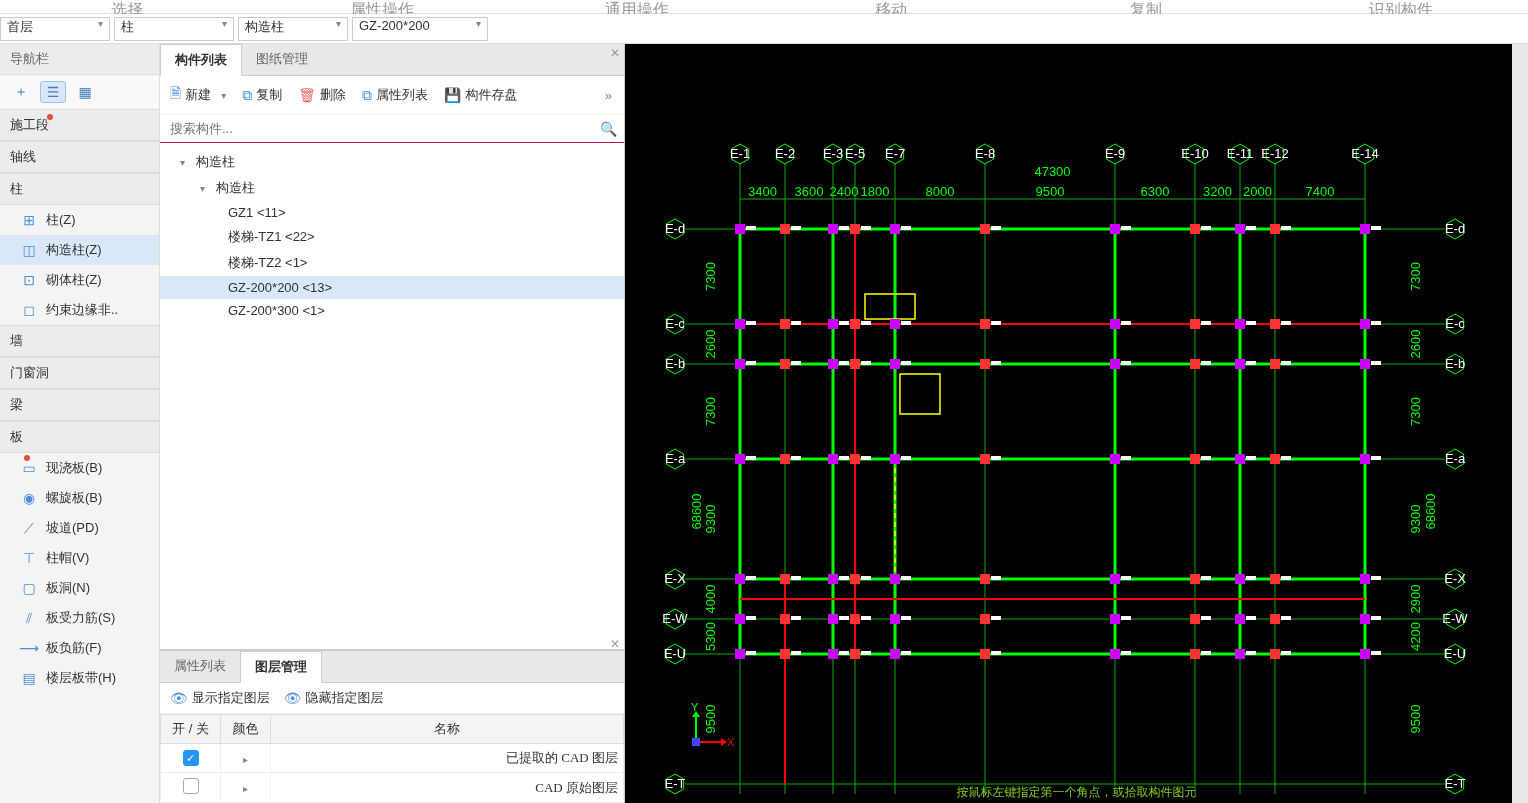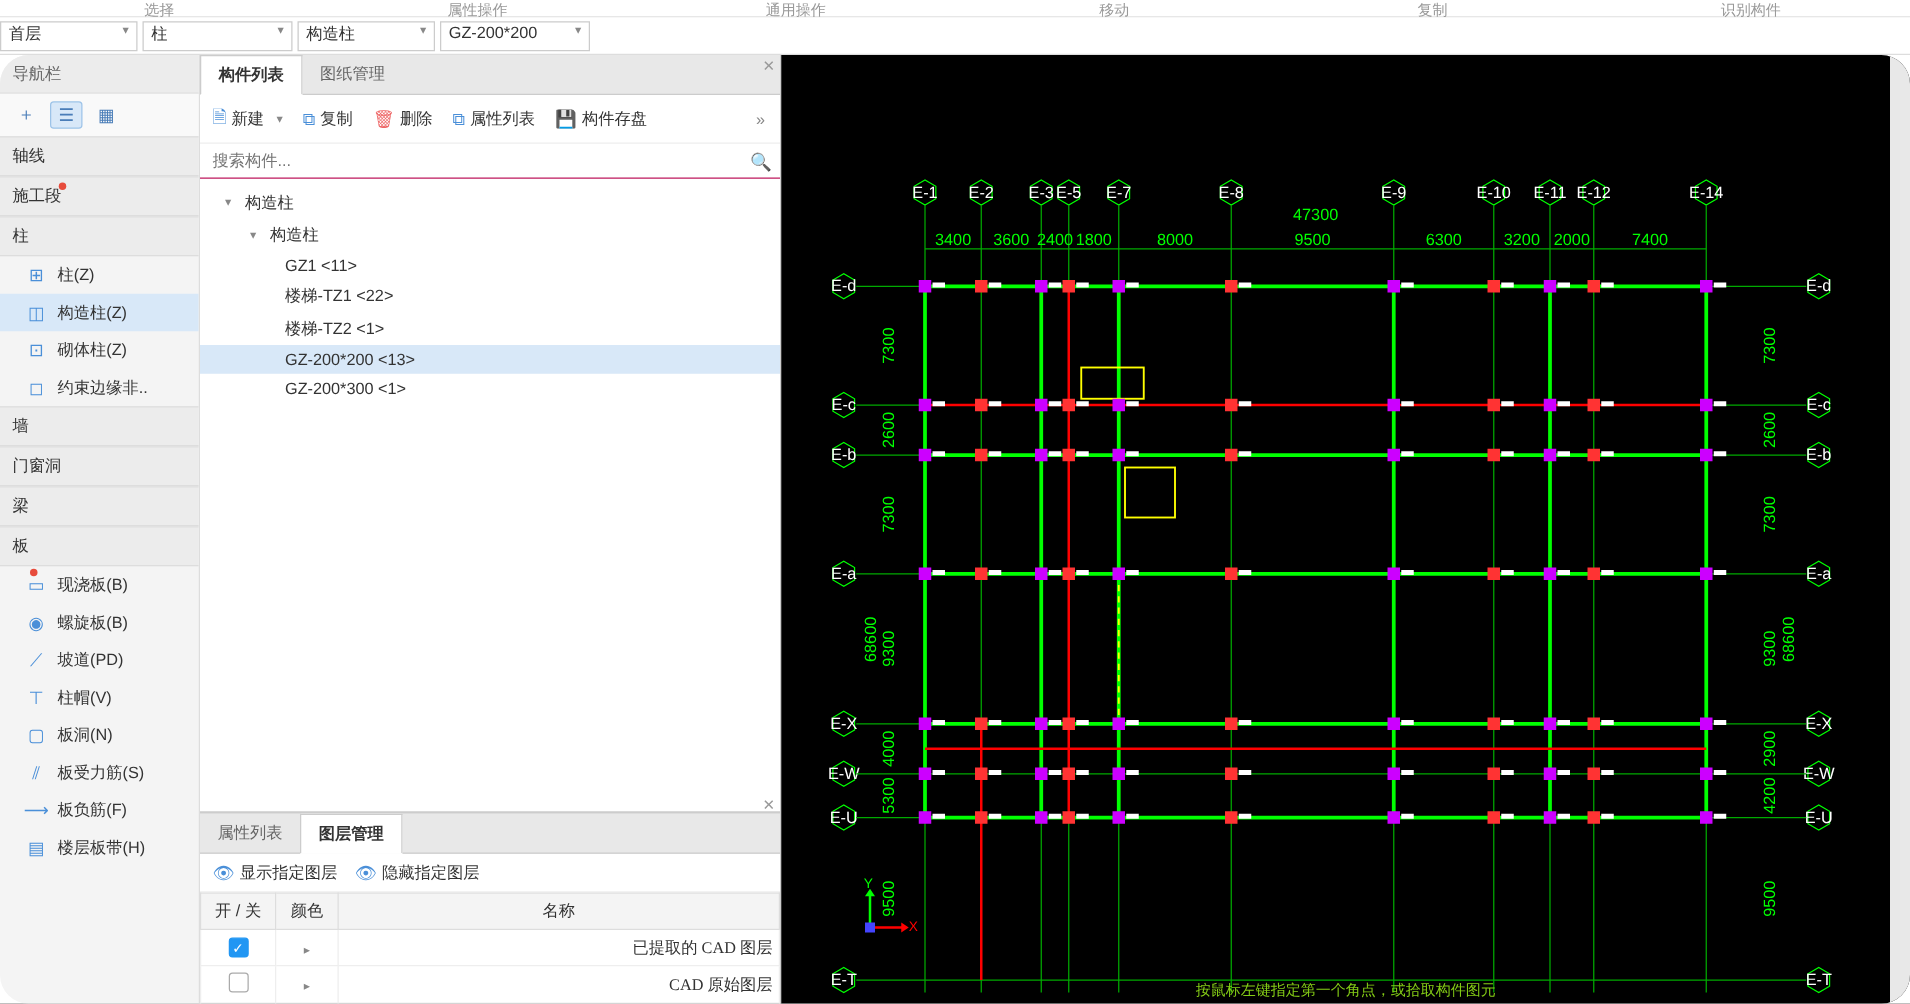--- a/index.html
+++ b/index.html
@@ -1,29 +1,29 @@
 <!DOCTYPE html>
 <html><head>
 <meta charset="utf-8">
 <style>
 * { box-sizing: border-box; margin: 0; padding: 0; }
 body { font-family: "Microsoft YaHei", Arial, sans-serif; font-size: 13px; color: #333; background: #fff; overflow: hidden; }
 .app { display: flex; flex-direction: column; width: 1528px; height: 803px; }
 
 
-.top-menu { display: flex; height: 14px; background: #fff; border-bottom: 1px solid #e0e0e0; color: #999; font-size: 12px; }
+.top-menu { display: flex; height: 14px; background: #fff; border-bottom: 1px solid #e0e0e0; color: #999; font-size: 16px; }
 .top-menu-item { flex: 1; text-align: center; }
 
 
 .dropdown-row { display: flex; height: 30px; align-items: center; background: #fff; border-bottom: 1px solid #ddd; padding: 2px 0; gap: 4px; }
 .dropdown { display: flex; align-items: flex-start; justify-content: space-between; border: 1px solid #ccc; background: #fff; height: 24px; padding: 0 6px; cursor: pointer; }
 .dd-arrow { color: #888; font-size: 10px; margin-left: 6px; }
 
 
-.main { display: flex; flex: 1; overflow: hidden; border-radius: 23px; }
+.main { display: flex; flex: 1; overflow: hidden; }
 
 
 .sidebar { width: 160px; background: #f4f4f4; border-right: 1px solid #ddd; display: flex; flex-direction: column; overflow-y: auto; }
 .sidebar-header { padding: 6px 10px; color: #666; background: #ececec; border-bottom: 1px solid #ddd; }
 .view-mode { display: flex; gap: 6px; padding: 6px 8px; background: #f9f9f9; }
 .vm-btn { width: 26px; height: 22px; border: 1px solid transparent; display: flex; align-items: center; justify-content: center; border-radius: 3px; cursor: pointer; }
 .vm-btn.active { background: #d8e8f8; border-color: #9cc3e8; }
 .vm-icon { font-size: 14px; color: #4a7db8; }
 
 .cat { padding: 6px 10px; background: #ececec; border-top: 1px solid #ddd; border-bottom: 1px solid #ddd; cursor: pointer; position: relative; }
@@ -121,21 +121,21 @@
         <span class="dd-arrow">▾</span>
       </div>
     <div class="dropdown" style="width:120px">
         <span>柱</span>
         <span class="dd-arrow">▾</span>
       </div>
     <div class="dropdown" style="width:110px">
         <span>构造柱</span>
         <span class="dd-arrow">▾</span>
       </div>
-    <div class="dropdown" style="width:120px">
+    <div class="dropdown" style="width:136px">
         <span>GZ-200*200</span>
         <span class="dd-arrow">▾</span>
       </div>
   </div>
 
   <div class="main">
 
     <div class="sidebar">
       <div class="sidebar-header">导航栏</div>
       <div class="view-mode">
@@ -143,22 +143,22 @@
             <span class="vm-icon">＋</span>
           </div>
         <div class="vm-btn active">
             <span class="vm-icon">☰</span>
           </div>
         <div class="vm-btn">
             <span class="vm-icon">▦</span>
           </div>
       </div>
 
+      <div class="cat"><span>施工段</span><span class="cat-dot"></span></div>
       <div class="cat">轴线</div>
-      <div class="cat"><span>施工段</span><span class="cat-dot"></span></div>
       <div class="cat">柱</div>
 
       <div id="zhu-list">
           <div class="cat-item">
             <span class="cat-item-icon">⊞</span>
             <span class="cat-item-label">柱(Z)</span>
           </div>
           <div class="cat-item active">
             <span class="cat-item-icon">◫</span>
             <span class="cat-item-label">构造柱(Z)</span>

